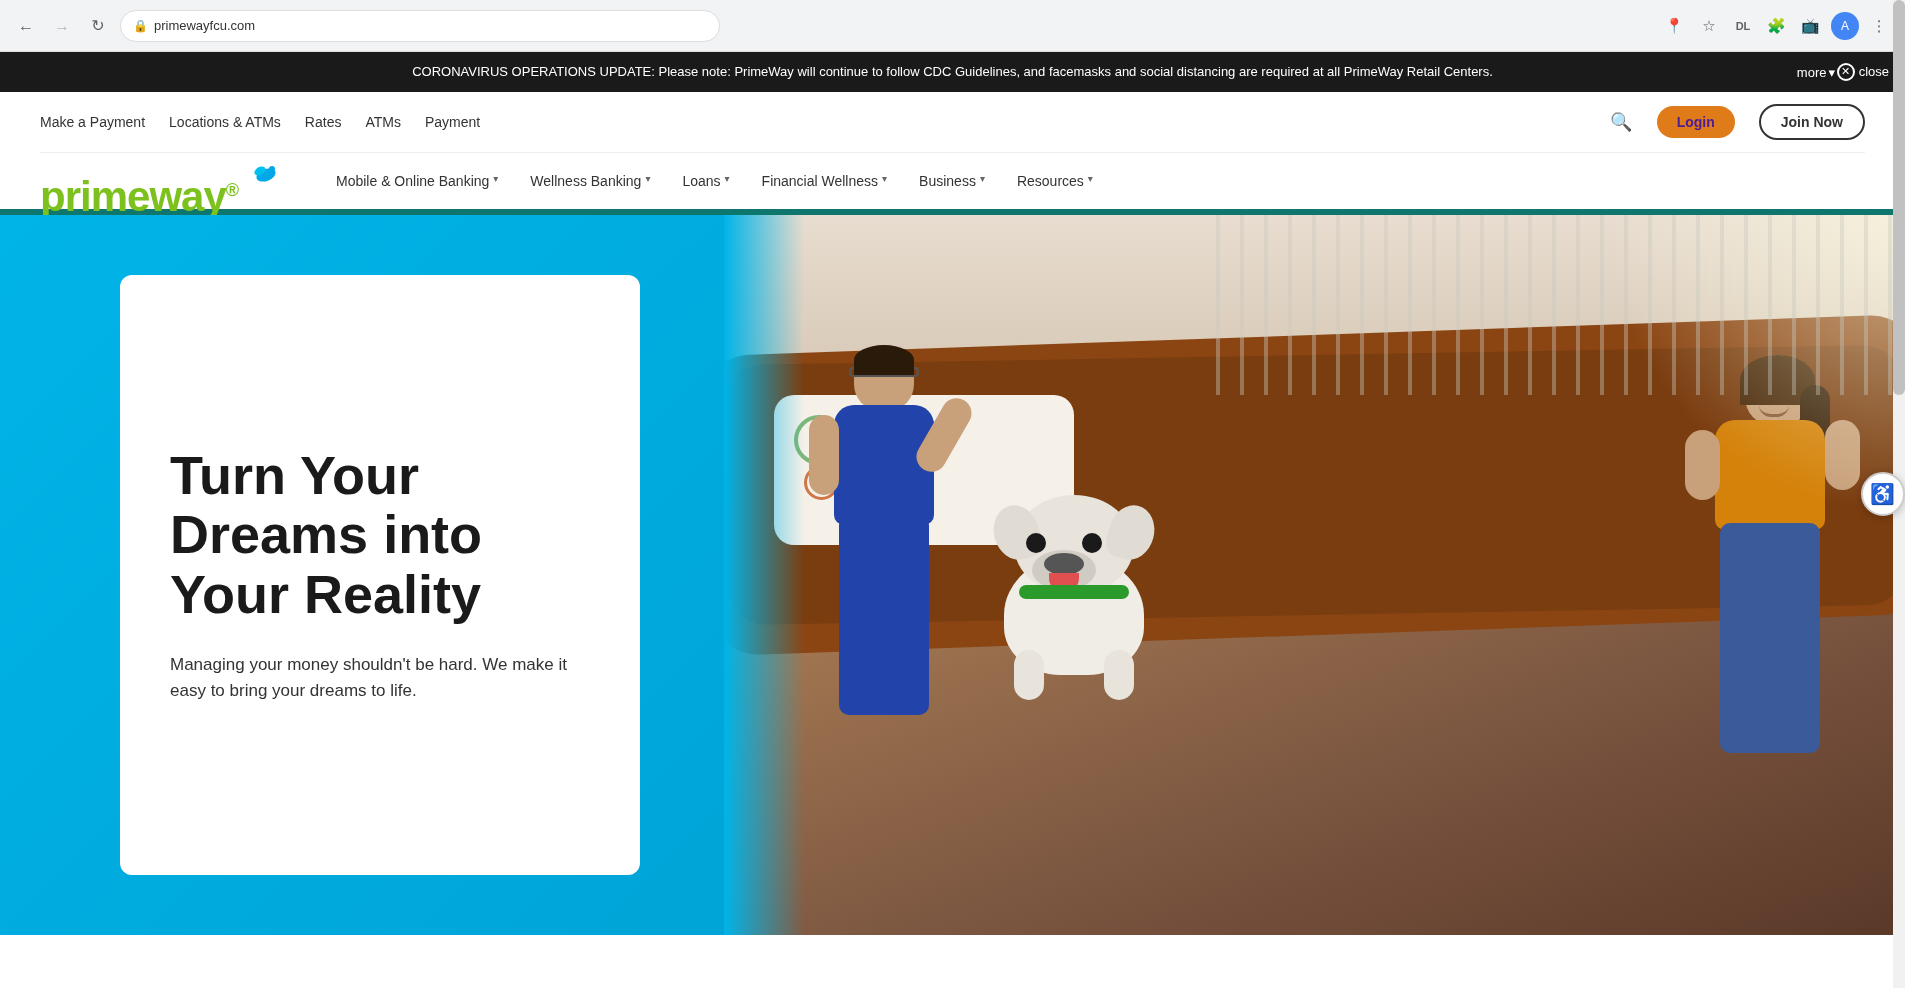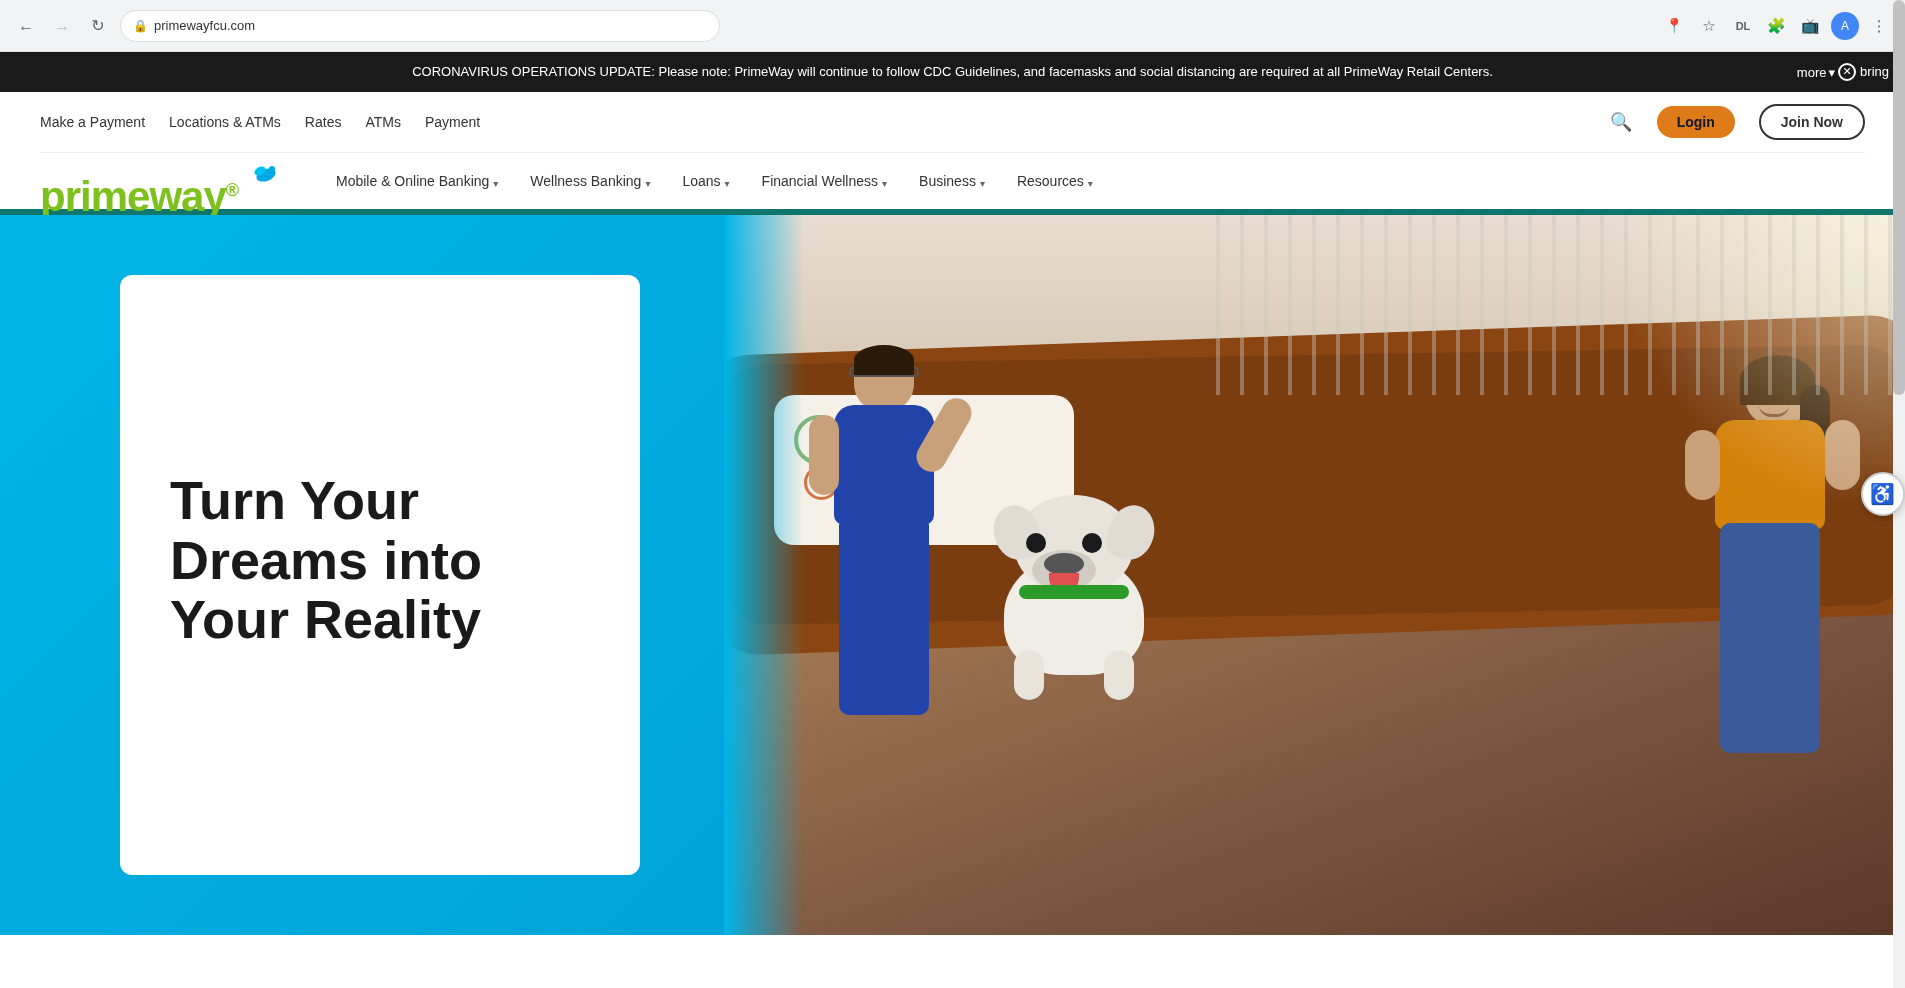--- a/index.html
+++ b/index.html
@@ -86,21 +86,21 @@
     }
     .header-top-link {
       font-size: 14px; color: #333; text-decoration: none; cursor: pointer;
       white-space: nowrap;
     }
     .search-icon-btn {
       background: none; border: none; cursor: pointer;
       font-size: 18px; color: #333;
     }
     .login-btn {
-      background: #e07b1a; color: #0f172a; border: none;
+      background: #e07b1a; color: #4c1d95; border: none;
       padding: 8px 20px; border-radius: 20px; font-size: 14px;
       font-weight: bold; cursor: pointer;
     }
     .join-btn {
       background: white; color: #333; border: 2px solid #333;
       padding: 8px 20px; border-radius: 20px; font-size: 14px;
       font-weight: bold; cursor: pointer;
     }
 
     .header-bottom {
@@ -116,21 +116,21 @@
       font-size: 42px; font-weight: 900; color: #7dc11e; letter-spacing: -1px;
       font-family: Arial, sans-serif;
     }
     .logo-tm { font-size: 12px; color: #7dc11e; vertical-align: super; }
 
     .main-nav {
       display: flex; align-items: center; gap: 0;
     }
     .nav-item {
       position: relative; padding: 10px 16px; font-size: 14px; color: #333;
-      cursor: pointer; white-space: nowrap; display: flex; align-items: flex-end; gap: 4px;
+      cursor: pointer; white-space: nowrap; display: flex; align-items: flex-start; gap: 4px;
     }
     .nav-arrow { font-size: 10px; color: #666; }
 
     
     .hero {
       background: linear-gradient(135deg, #00b4e8 0%, #0097c9 100%);
       min-height: 720px;
       position: relative;
       display: flex;
       align-items: stretch;
@@ -229,21 +229,21 @@
 
 <div class="announcement-bar">
   <span class="announcement-title">CORONAVIRUS OPERATIONS UPDATE:</span>
   <span>Please note: PrimeWay will continue to follow CDC Guidelines, and facemasks and social distancing are required at all PrimeWay Retail Centers.</span>
   <button class="more-btn">
     <span>more</span>
     <span>▾</span>
   </button>
   <button class="close-btn">
     <span class="close-circle">✕</span>
-    <span>bring</span>
+    <span>close</span>
   </button>
 </div>
 
 <header class="main-header">
 
   <div class="header-top">
     <nav class="header-top-nav">
       <a class="header-top-link">Make a Payment</a>
       <a class="header-top-link">Locations &amp; ATMs</a>
       <a class="header-top-link">Rates</a>
@@ -299,20 +299,21 @@
       </div>
     </nav>
   </div>
 </header>
 
 <section class="hero">
   <div class="hero-content">
 
     <div class="hero-text-panel">
       <h1 class="hero-heading">Turn Your Dreams into Your Reality</h1>
+      <p class="hero-subtext">Managing your money shouldn't be hard. We make it easy to bring your dreams to life.</p>
     </div>
 
     <div class="hero-image-area">
       <div class="hero-image-placeholder">
         <div class="photo-bg"></div>
 
         <div style="position:absolute; inset:0; overflow:hidden;">
 
           <div style="position:absolute; top:0; left:0; right:0; height:200px; background: linear-gradient(180deg, #e8ddd0 0%, #d4c4b0 100%);"></div>
 

